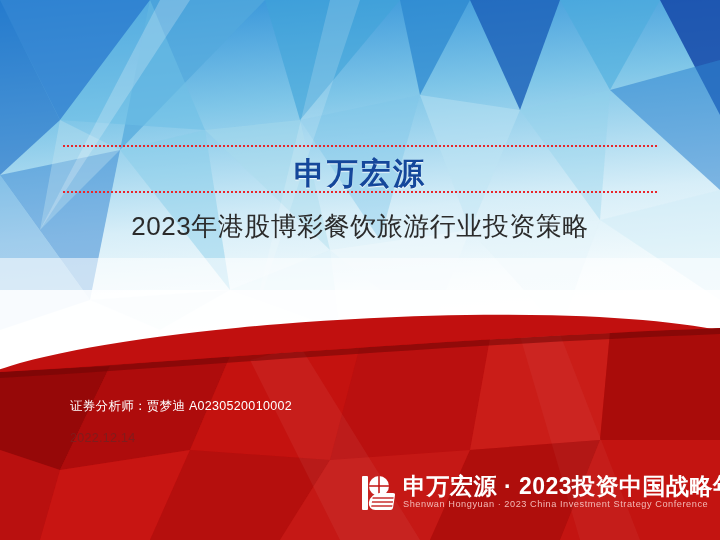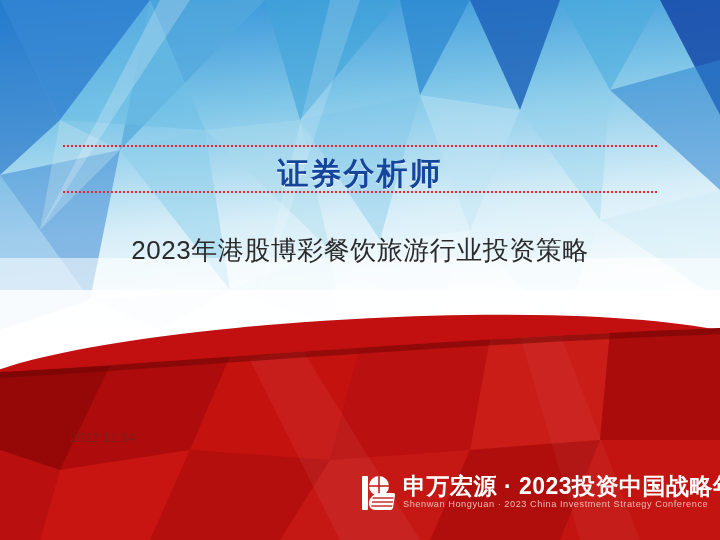--- a/index.html
+++ b/index.html
@@ -46,21 +46,20 @@
     text-align:center;
     font-size:31px;font-weight:bold;letter-spacing:2px;
     color:#14479b;
     text-shadow:0 1px 1px rgba(255,255,255,.85);
   }
   #subtitle{
     position:absolute;left:0;top:209px;width:720px;
     text-align:center;
     font-size:26px;font-weight:normal;letter-spacing:.5px;
     color:#2b2b2b;
-    margin-top:24px;
   }
 
   
   #analyst{
     position:absolute;left:70px;top:398px;
     font-size:12.5px;color:#ffffff;letter-spacing:.3px;
     white-space:nowrap;
   }
   #pubdate{
     position:absolute;left:70px;top:431px;
@@ -175,23 +174,24 @@
         <polygon points="250,60 300,46 420,240 340,240" fill="#ffffff" opacity=".05"></polygon>
         <polygon points="520,36 560,34 640,240 580,240" fill="#ffffff" opacity=".04"></polygon>
         <path d="M0,72 C180,62 420,40 720,28 L720,34 C420,46 180,68 0,78 Z" fill="#6f0605" opacity=".55"></path>
       </g>
     </svg>
   </div>
 
   <div class="dot-rule" id="rule-top"></div>
   <div class="dot-rule" id="rule-bottom"></div>
 
-  <div id="title">证券分析师</div>
+  <div id="title">申万宏源</div>
   <div id="subtitle">2023年港股博彩餐饮旅游行业投资策略</div>
 
+  <div id="analyst">证券分析师：贾梦迪 A0230520010002</div>
   <div id="pubdate">2022.12.14</div>
 
   <div id="logo-lockup">
     <div id="logo-mark">
       <div class="bar"></div>
       <div class="globe"></div>
       <div class="hand"></div>
     </div>
     <div id="logo-text">
       <div id="logo-cn">申万宏源 · 2023投资中国战略年会</div>

